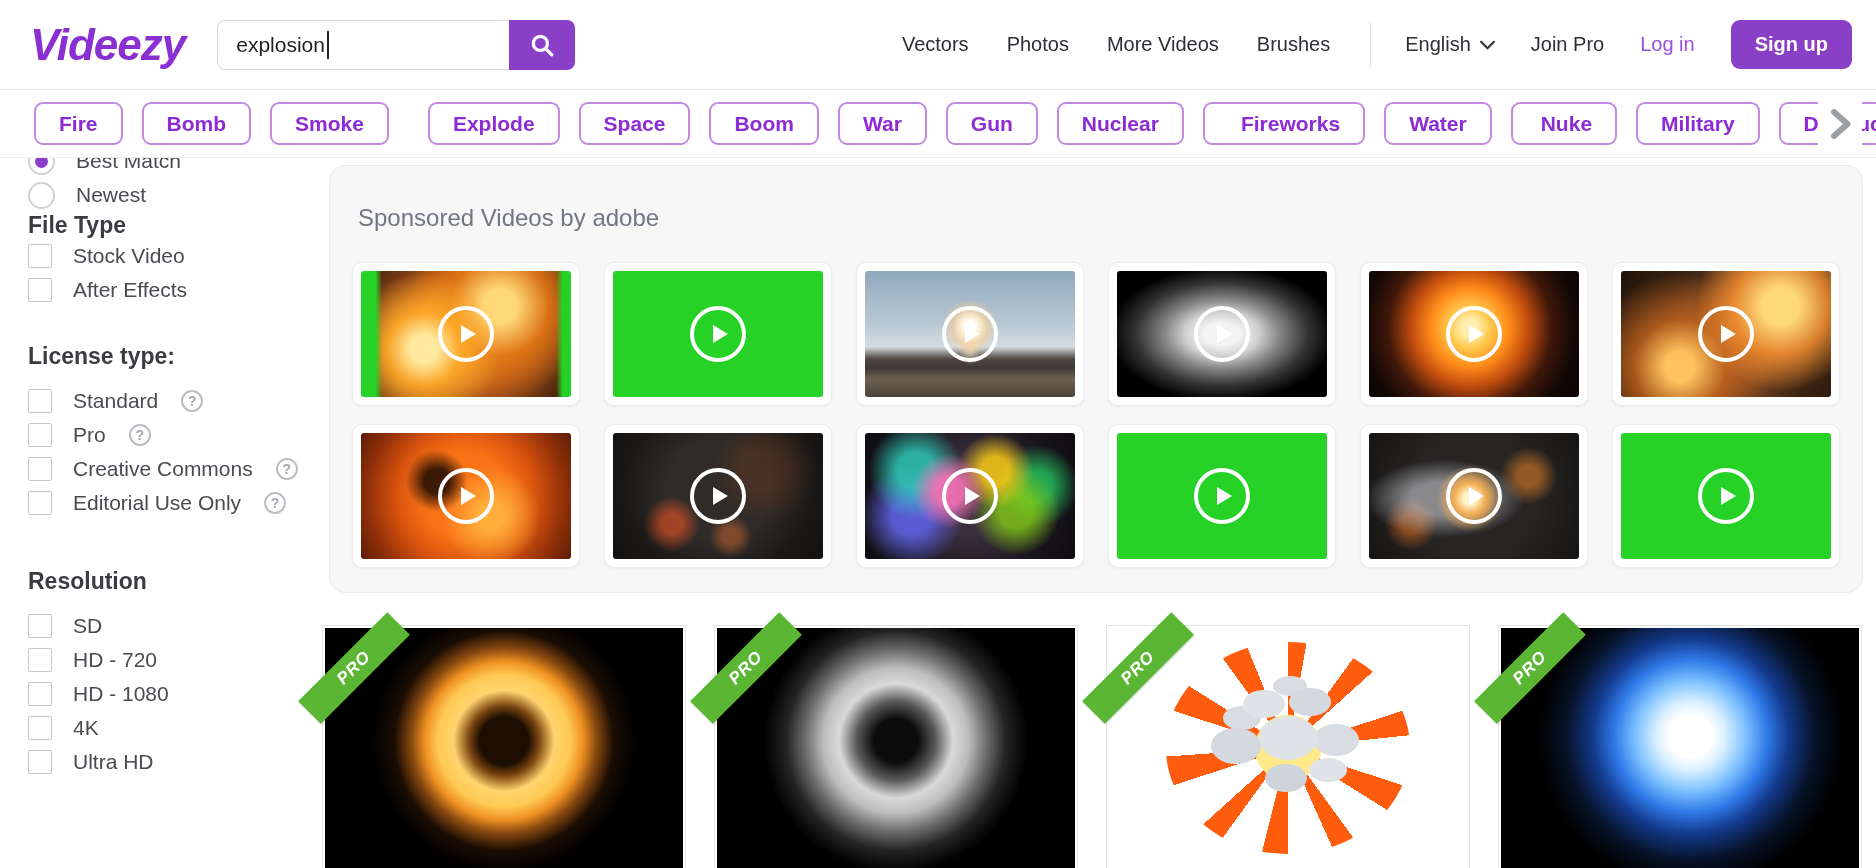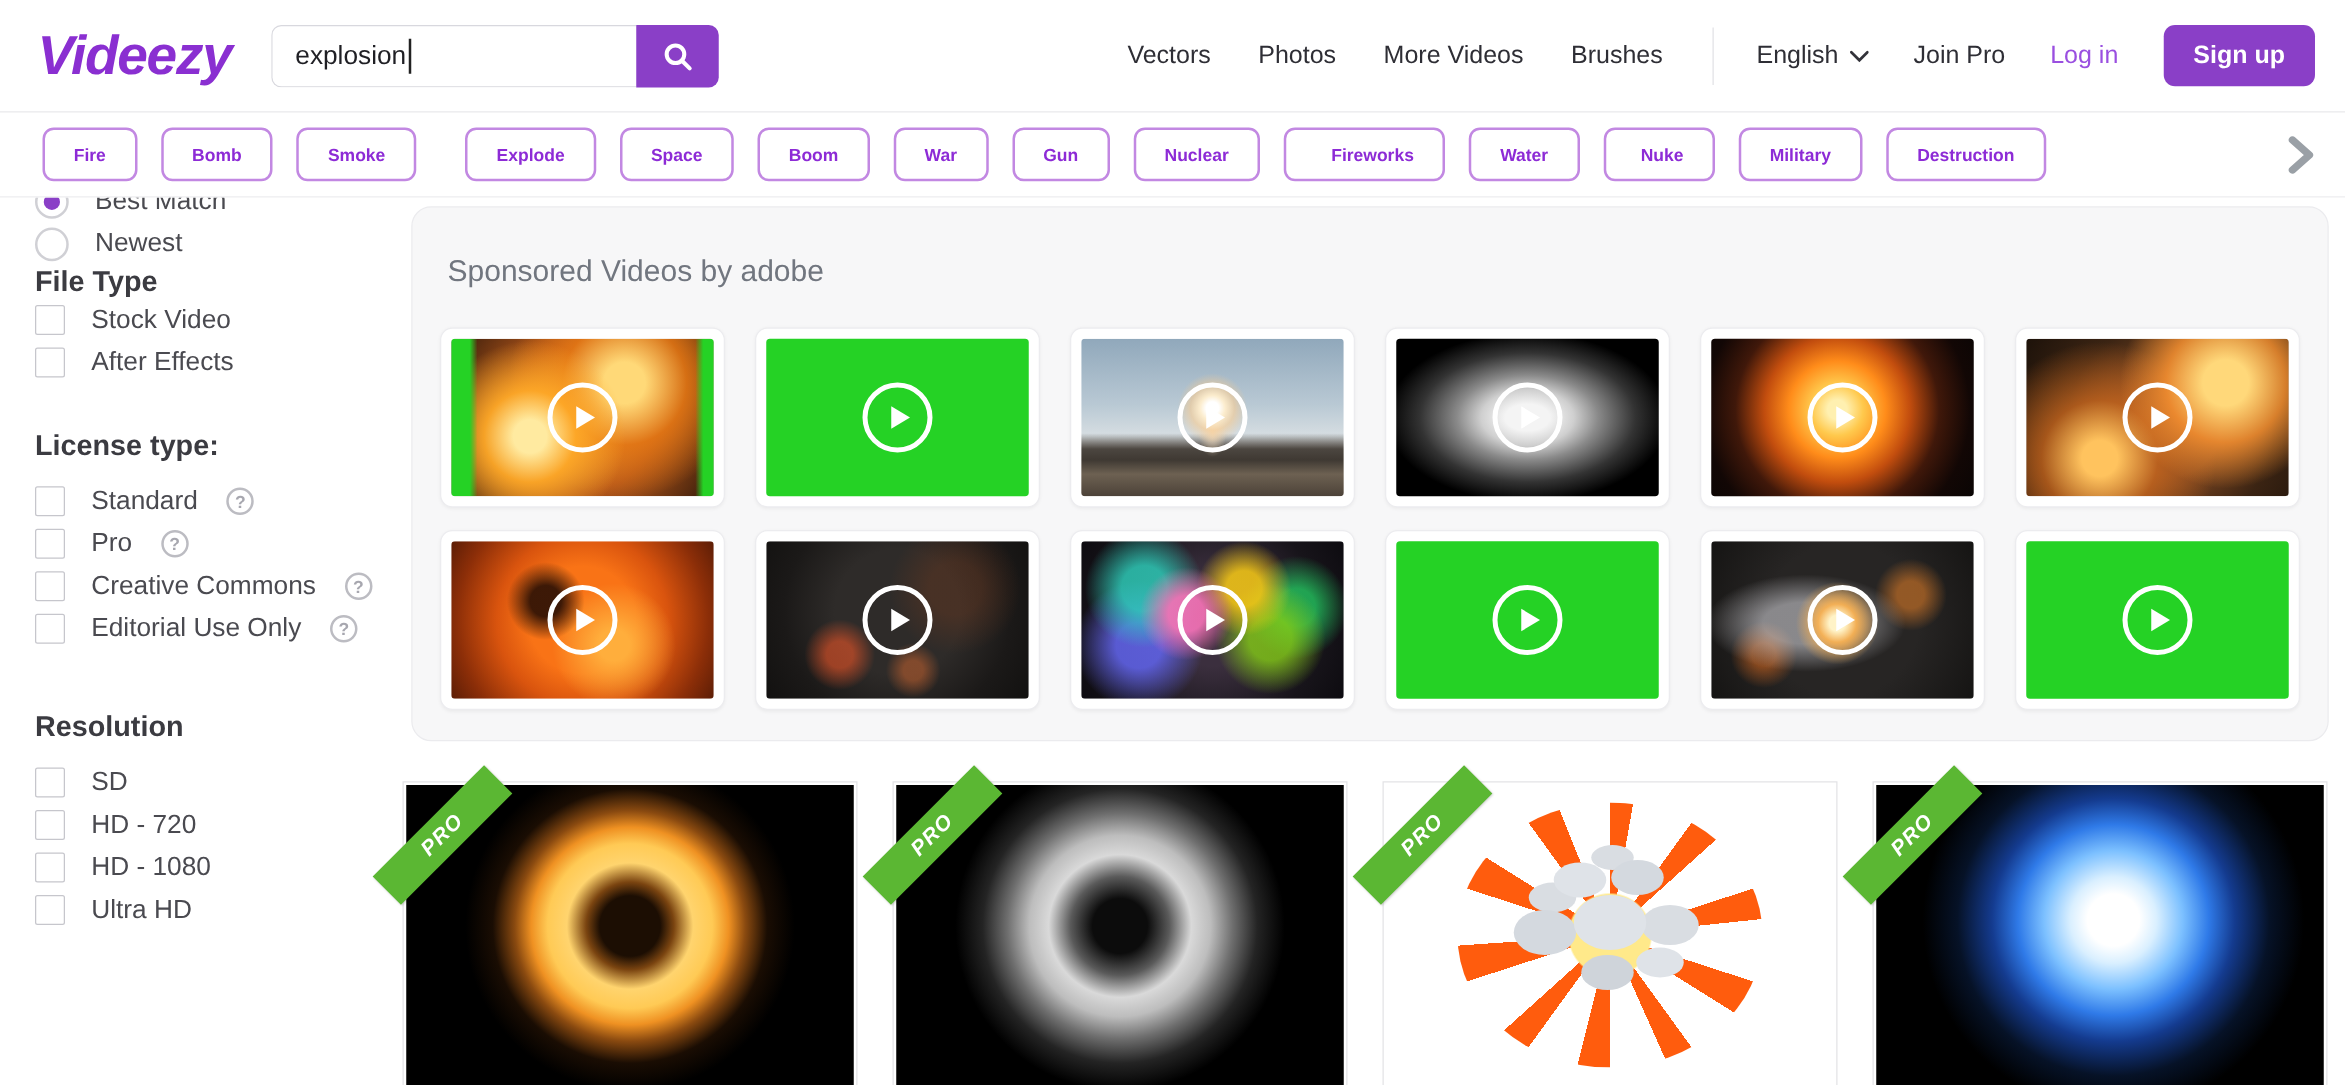--- a/index.html
+++ b/index.html
@@ -25,21 +25,21 @@
   .lang { display:flex; align-items:center; gap:9px; cursor:pointer; }
   .login { color:#9a4fe0; cursor:pointer; }
   .signup-btn { background:#8a3fc7; color:#fff; font-weight:bold; font-size:20px; border:none;
                 border-radius:9px; padding:13px 24px; cursor:pointer; }
 
   
   .tagbar { position:absolute; top:90px; left:0; width:1876px; height:68px; background:#fff;
             border-bottom:1px solid #ededf0; display:flex; align-items:center; padding-left:34px;
             gap:19px; z-index:20; }
   .pill { height:43px; padding:0 23px; background:#fff; border:2px solid #c288e2; border-radius:9px;
-          color:#8d2bd6; font-weight:bold; font-size:14px; font-family:"Liberation Sans",sans-serif;
+          color:#8d2bd6; font-weight:bold; font-size:21px; font-family:"Liberation Sans",sans-serif;
           cursor:pointer; white-space:nowrap; }
   .tag-next { position:absolute; right:14px; top:12px; width:44px; height:44px; background:#fff;
               border:none; cursor:pointer; display:flex; align-items:center; justify-content:center; }
 
   
   .sidebar { position:absolute; top:144px; left:28px; width:280px; z-index:1; }
   .side-row { height:34px; display:flex; align-items:center; gap:21px; color:#4a4a50; font-size:21px;
               cursor:pointer; }
   .radio { width:27px; height:27px; border:2px solid #d0d0d5; border-radius:50%; background:#fff;
            flex:0 0 auto; display:flex; align-items:center; justify-content:center; }
@@ -254,20 +254,24 @@
     <div class="side-row">
       <span class="checkbox"></span>
       <span>HD - 720</span>
     </div>
     <div class="side-row">
       <span class="checkbox"></span>
       <span>HD - 1080</span>
     </div>
     <div class="side-row">
       <span class="checkbox"></span>
+      <span>4K</span>
+    </div>
+    <div class="side-row">
+      <span class="checkbox"></span>
       <span>Ultra HD</span>
     </div>
   </div>
 
 <div class="main">
   <div class="sponsored-box">
     <div class="sponsored-heading">Sponsored Videos by adobe</div>
     <div class="sv-grid" id="svGrid">
         <div class="sv-card">
           <div class="thumb scene-fire-blast-greenscreen-edges">

